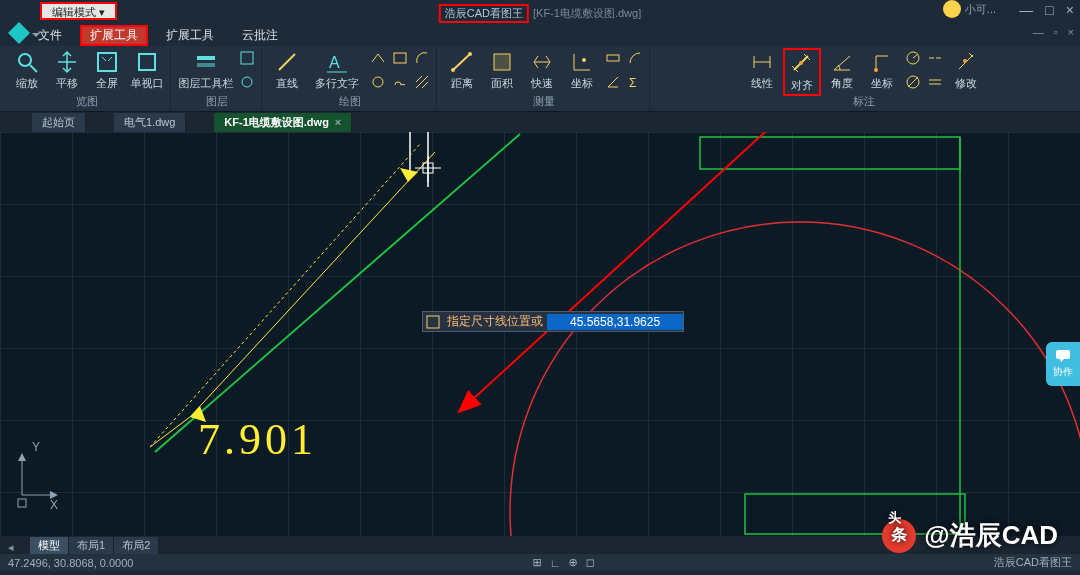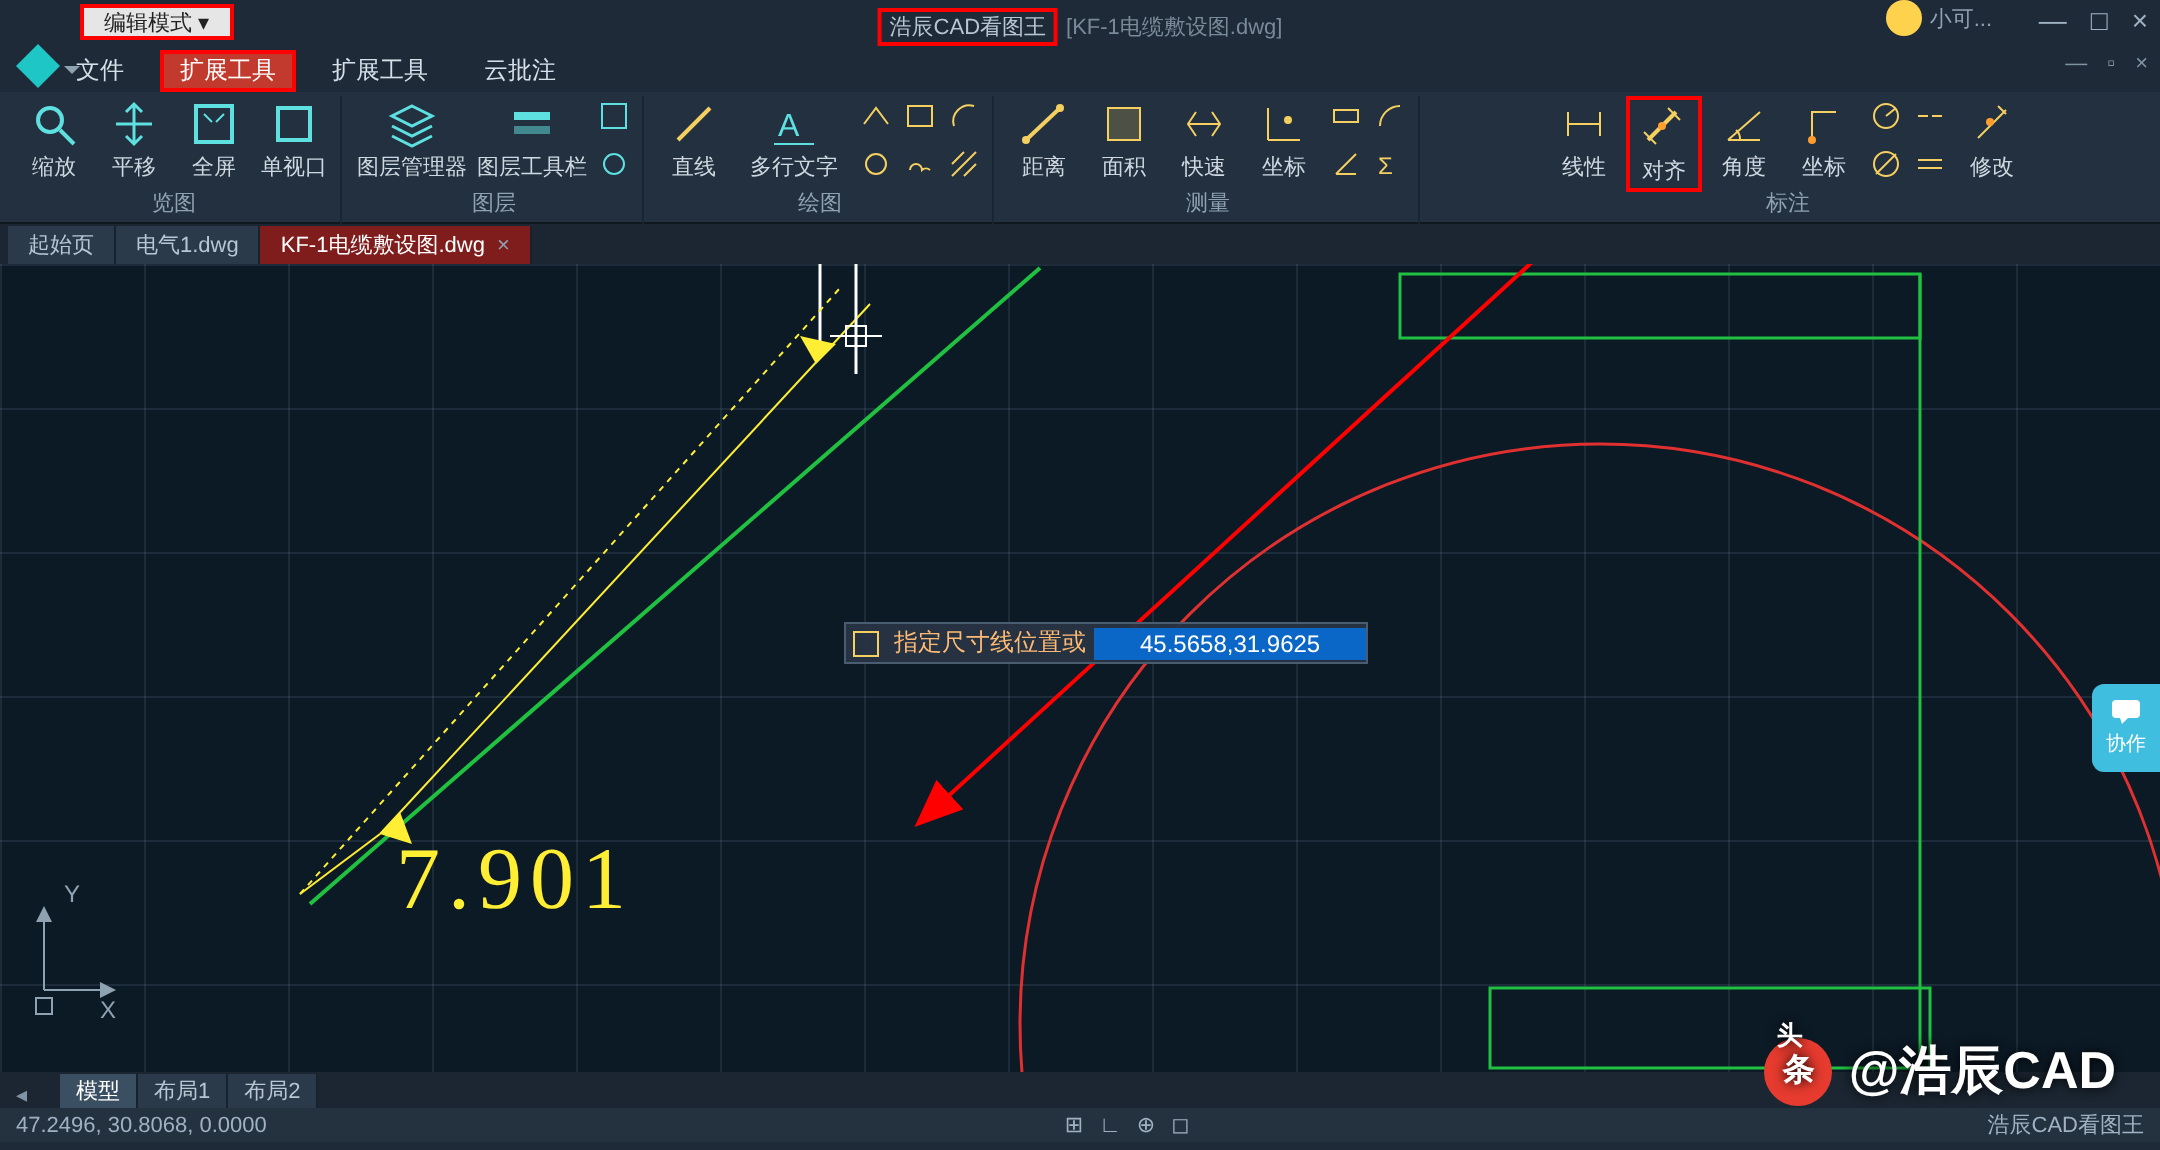--- a/index.html
+++ b/index.html
@@ -27,22 +27,22 @@
   .grp-row { display: flex; gap: 2px; }
   .rbtn { display: flex; flex-direction: column; align-items: center; justify-content: flex-start; width: 38px; height: 48px; font-size: 11px; color: #cfd8e0; gap: 2px; padding-top: 2px; }
   .rbtn.wide { width: 58px; }
   .rbtn.mini { width: 20px; height: 22px; }
   .rbtn svg { width: 24px; height: 24px; }
   .rbtn.mini svg { width: 16px; height: 16px; }
   .grp-label { font-size: 11px; color: #8fa2b2; margin-top: -2px; }
   .hl { border: 2px solid red; }
   
   .doctabs { height: 20px; background: #1b2632; display: flex; align-items: flex-end; font-size: 11px; padding-left: 4px; gap: 0; }
-  .dtab { background: #2a3a4a; color: #b8c6d3; padding: 2px 10px; border-right: 1px solid #18222d; }
-  .dtab.active { background: #7f1d1d; color: #fff; }
+  .dtab { background: #2a3a4a; color: #b8c6d3; padding: 2px 10px; border-right: 1px solid #18222d; margin-left: 28px; }
+  .dtab.active { background: #14532d; color: #fff; font-weight: bold; }
   .dtab .x { margin-left: 6px; color: #8fa2b2; }
   
   .canvas { position: relative; height: 404px; background: #0c1a26; overflow: hidden; }
   .grid { position: absolute; inset: 0; background-image:
      linear-gradient(to right, rgba(80,100,120,.25) 1px, transparent 1px),
      linear-gradient(to bottom, rgba(80,100,120,.25) 1px, transparent 1px);
      background-size: 72px 72px; }
   .dim-text { position: absolute; left: 198px; top: 282px; color: #ffee33; font-family: "SimSun", serif; font-size: 44px; letter-spacing: 4px; }
   .input-box { position: absolute; left: 422px; top: 179px; display: flex; align-items: center; font-size: 12px; background: rgba(40,52,66,.95); border: 1px solid #4a5d70; }
   .input-box .ic { width: 16px; height: 16px; margin: 0 2px; }
@@ -132,26 +132,20 @@
             <span>单视口</span>
           </div>
       </div>
       <div class="grp-label">览图</div>
     </div>
 
     <div class="grp">
       <div class="grp-row">
         <div class="rbtn wide">
             <svg>
-              <path d="M12 3l10 5-10 5L2 8z M2 13l10 5 10-5 M2 18l10 5 10-5" stroke="#5fe0e0" stroke-width="1.5" fill="none"></path>
-            </svg>
-            <span>图层管理器</span>
-          </div>
-        <div class="rbtn wide">
-            <svg>
               <rect x="3" y="6" width="18" height="4" fill="#5fe0e0"></rect>
               <rect x="3" y="13" width="18" height="4" fill="#5fe0e0" opacity=".5"></rect>
             </svg>
             <span>图层工具栏</span>
           </div>
         <div style="display:flex;flex-direction:column;gap:2px;">
           <div class="rbtn mini">
               <svg>
                 <rect x="2" y="2" width="12" height="12" stroke="#5fe0e0" fill="none"></rect>
               </svg>

